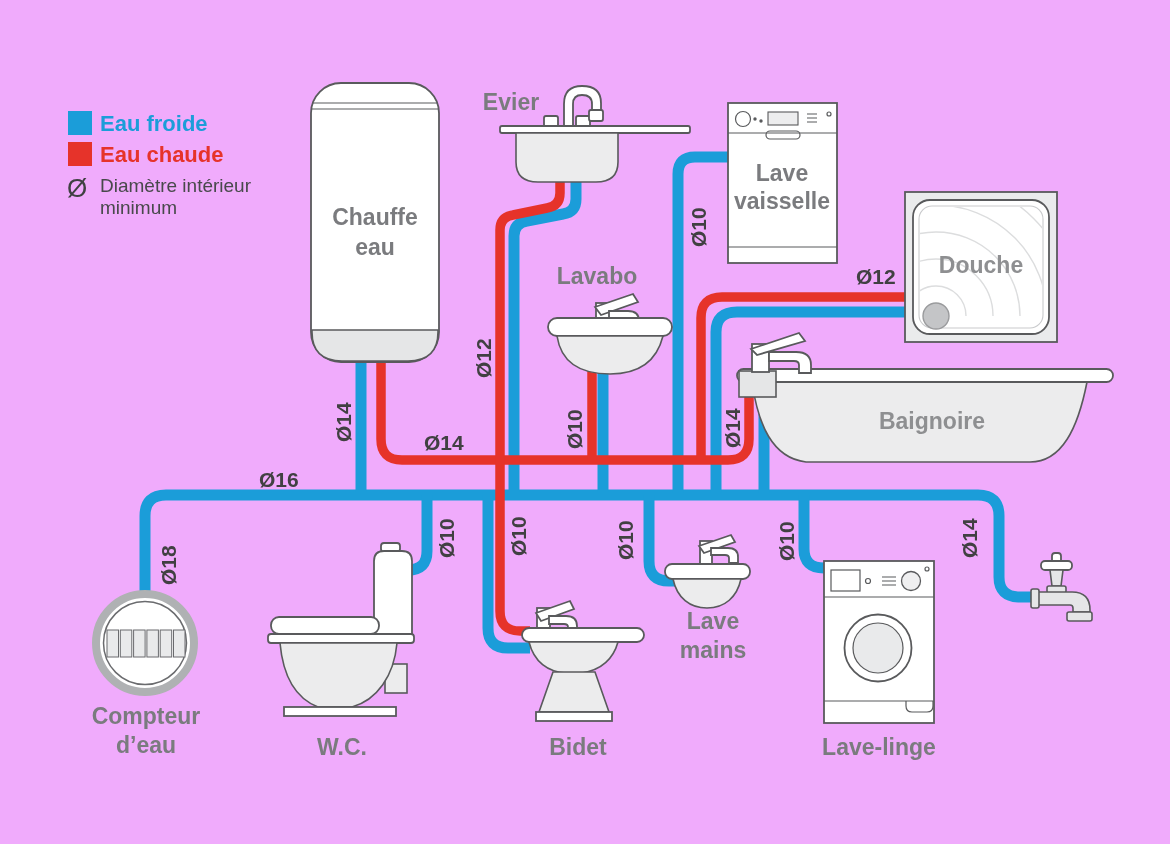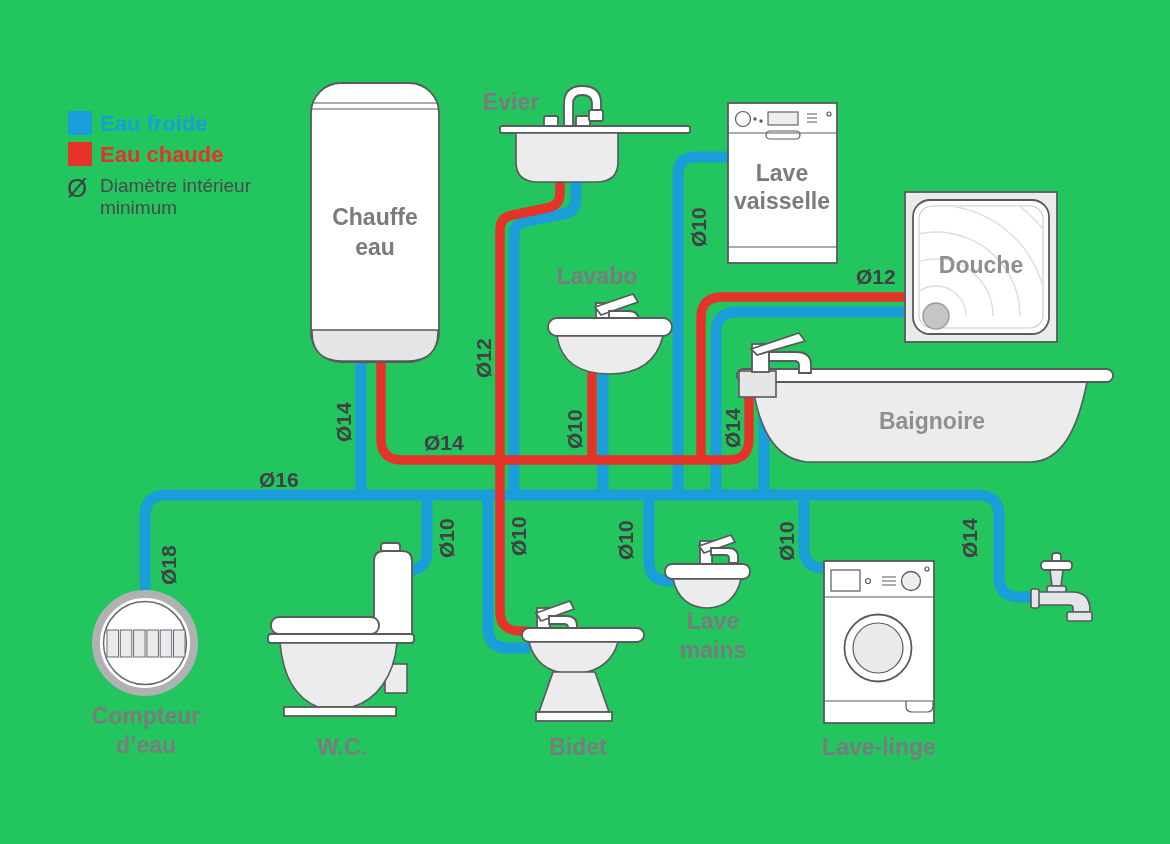--- a/index.html
+++ b/index.html
@@ -1,16 +1,16 @@
 <!DOCTYPE html>
 <html><head>
 <meta charset="utf-8">
 <style>
   html,body{margin:0;padding:0;background:#ffffff;}
-  .stage{position:relative;width:1170px;height:844px;background:#22c55e;overflow:hidden;
+  .stage{position:relative;width:1170px;height:844px;background:#f0abfc;overflow:hidden;
          font-family:"Liberation Sans", sans-serif;}
   svg{position:absolute;left:0;top:0;}
   
   .pipe-cold{stroke:#1B9DD9;stroke-width:11;fill:none;stroke-linecap:butt;}
   .pipe-hot{stroke:#E6332A;stroke-width:9.5;fill:none;stroke-linecap:butt;}
   
   .fx{stroke:#595A5C;stroke-width:1.8;fill:#ffffff;}
   .fx-thin{stroke:#595A5C;stroke-width:1.2;fill:none;}
   .fx-fill{stroke:#595A5C;stroke-width:1.6;fill:#ECECED;}
   .fx-grayfill{stroke:#595A5C;stroke-width:1.6;fill:#E5E6E7;}

